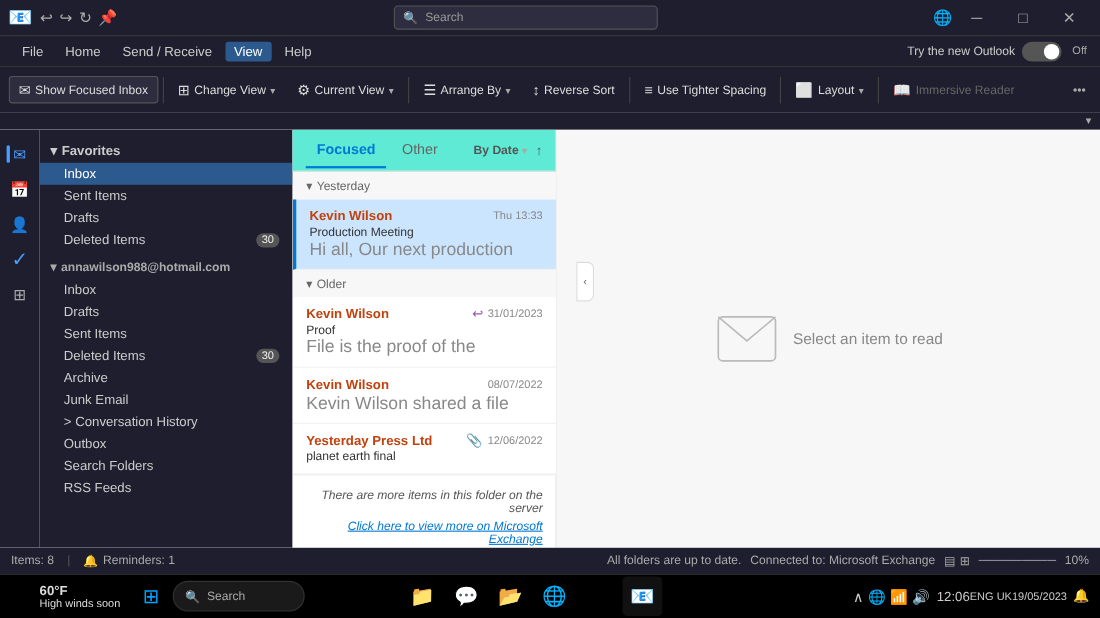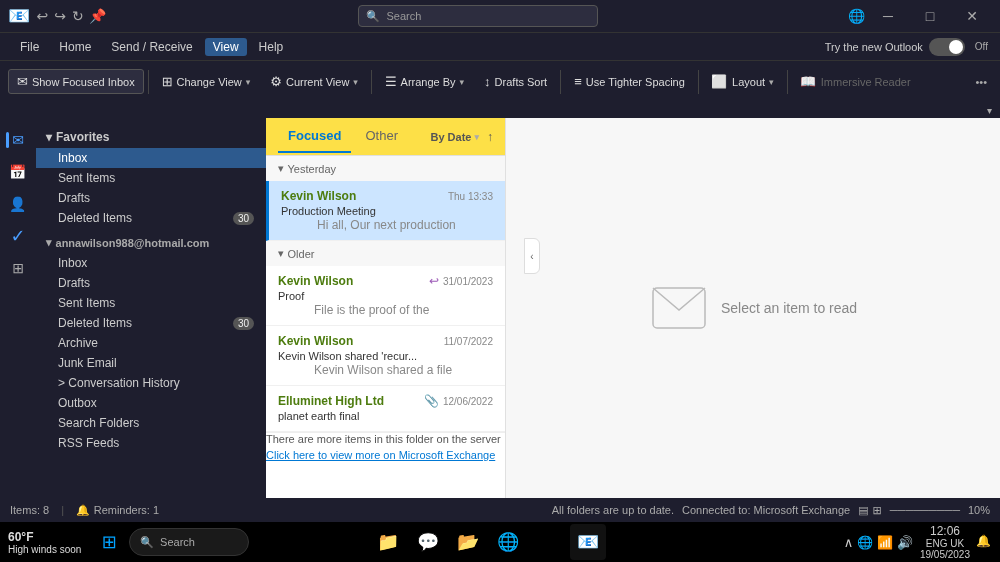--- a/index.html
+++ b/index.html
@@ -297,21 +297,21 @@
       display: flex;
       flex-direction: column;
       flex-shrink: 0;
       border-right: 1px solid #e0e0e0;
     }
     #email-list-tabs {
       display: flex;
       align-items: center;
       padding: 0 12px;
       border-bottom: 1px solid #e0e0e0;
-      background: #fde047;
+      background: #5eead4;
       height: 38px;
       gap: 4px;
     }
     .email-tab {
       padding: 8px 10px;
       font-size: 13px;
       cursor: pointer;
       color: #666;
       border-bottom: 2px solid transparent;
     }
@@ -361,32 +361,34 @@
     }
     .email-item-header {
       display: flex;
       justify-content: space-between;
       align-items: center;
       margin-bottom: 2px;
     }
     .email-sender {
       font-weight: 600;
       font-size: 12px;
-      color: #4d7c0f;
+      color: #c2410c;
     }
     .email-time { font-size: 10px; color: #888; }
     .email-subject { font-size: 11px; color: #333; margin-bottom: 1px; }
-    .email-preview { font-size: 12px; color: #888; white-space: nowrap; overflow: hidden; text-overflow: ellipsis; margin-left: 36px; }
+    .email-preview { font-size: 16px; color: #888; white-space: nowrap; overflow: hidden; text-overflow: ellipsis; }
     .email-reply-icon { color: #9b59b6; font-size: 12px; }
     .email-attach-icon { color: #666; font-size: 12px; }
     .more-items-section {
-      text-align: left;
+      padding: 12px;
+      text-align: right;
       font-size: 11px;
       color: #555;
       border-top: 1px solid #eee;
+      font-style: italic;
     }
     .more-items-link {
       color: #0078d4;
       cursor: pointer;
       text-decoration: underline;
       font-size: 11px;
     }
 
     
     #reading-pane {
@@ -436,21 +438,21 @@
     
     #taskbar {
       height: 40px;
       background: #000;
       display: flex;
       align-items: center;
       padding: 0 8px;
       gap: 4px;
       flex-shrink: 0;
     }
-    .taskbar-left { display: flex; align-items: flex-end; gap: 6px; }
+    .taskbar-left { display: flex; align-items: flex-end; gap: 6px; margin-left: 28px; }
     .taskbar-weather {
       display: flex;
       flex-direction: column;
       color: #ddd;
       font-size: 10px;
       margin-right: 8px;
     }
     .taskbar-weather .temp { font-size: 12px; font-weight: 600; }
     .windows-btn {
       width: 32px;
@@ -498,21 +500,21 @@
     }
     .taskbar-sys-icons {
       display: flex;
       gap: 4px;
       align-items: center;
       color: #ccc;
       font-size: 13px;
     }
     .taskbar-time {
       display: flex;
-      flex-direction: column;
+      flex-direction: row;
       align-items: center;
       color: #ccc;
       font-size: 10px;
     }
     .taskbar-time .time { font-size: 12px; }
     .taskbar-notif {
       width: 16px;
       height: 16px;
       color: #aaa;
       font-size: 12px;
@@ -593,21 +595,21 @@
     <span class="chevron chevron-down"></span>
   </div>
   <div class="toolbar-sep"></div>
   <div class="toolbar-btn">
     <span class="toolbar-icon">☰</span>
     <span>Arrange By</span>
     <span class="chevron chevron-down"></span>
   </div>
   <div class="toolbar-btn">
     <span class="toolbar-icon">↕</span>
-    <span>Drafts Sort</span>
+    <span>Reverse Sort</span>
   </div>
   <div class="toolbar-sep"></div>
   <div class="toolbar-btn">
     <span class="toolbar-icon">≡</span>
     <span>Use Tighter Spacing</span>
   </div>
   <div class="toolbar-sep"></div>
   <div class="toolbar-btn">
     <span class="toolbar-icon">⬜</span>
     <span>Layout</span>
@@ -733,28 +735,27 @@
             <span class="email-reply-icon">↩</span>
             <span class="email-time">31/01/2023</span>
           </span>
         </div>
         <div class="email-subject">Proof</div>
         <div class="email-preview">File is the proof of the</div>
       </div>
       <div class="email-item">
         <div class="email-item-header">
           <span class="email-sender">Kevin Wilson</span>
-          <span class="email-time">11/07/2022</span>
+          <span class="email-time">08/07/2022</span>
         </div>
-        <div class="email-subject">Kevin Wilson shared 'recur...</div>
         <div class="email-preview">Kevin Wilson shared a file</div>
       </div>
       <div class="email-item">
         <div class="email-item-header">
-          <span class="email-sender">Elluminet High Ltd</span>
+          <span class="email-sender">Yesterday Press Ltd</span>
           <span style="display:flex;align-items:center;gap:4px;">
             <span class="email-attach-icon">📎</span>
             <span class="email-time">12/06/2022</span>
           </span>
         </div>
         <div class="email-subject">planet earth final</div>
       </div>
       <div class="more-items-section">
         <div style="margin-bottom:4px;">There are more items in this folder on the server</div>
         <div class="more-items-link">Click here to view more on Microsoft Exchange</div>

